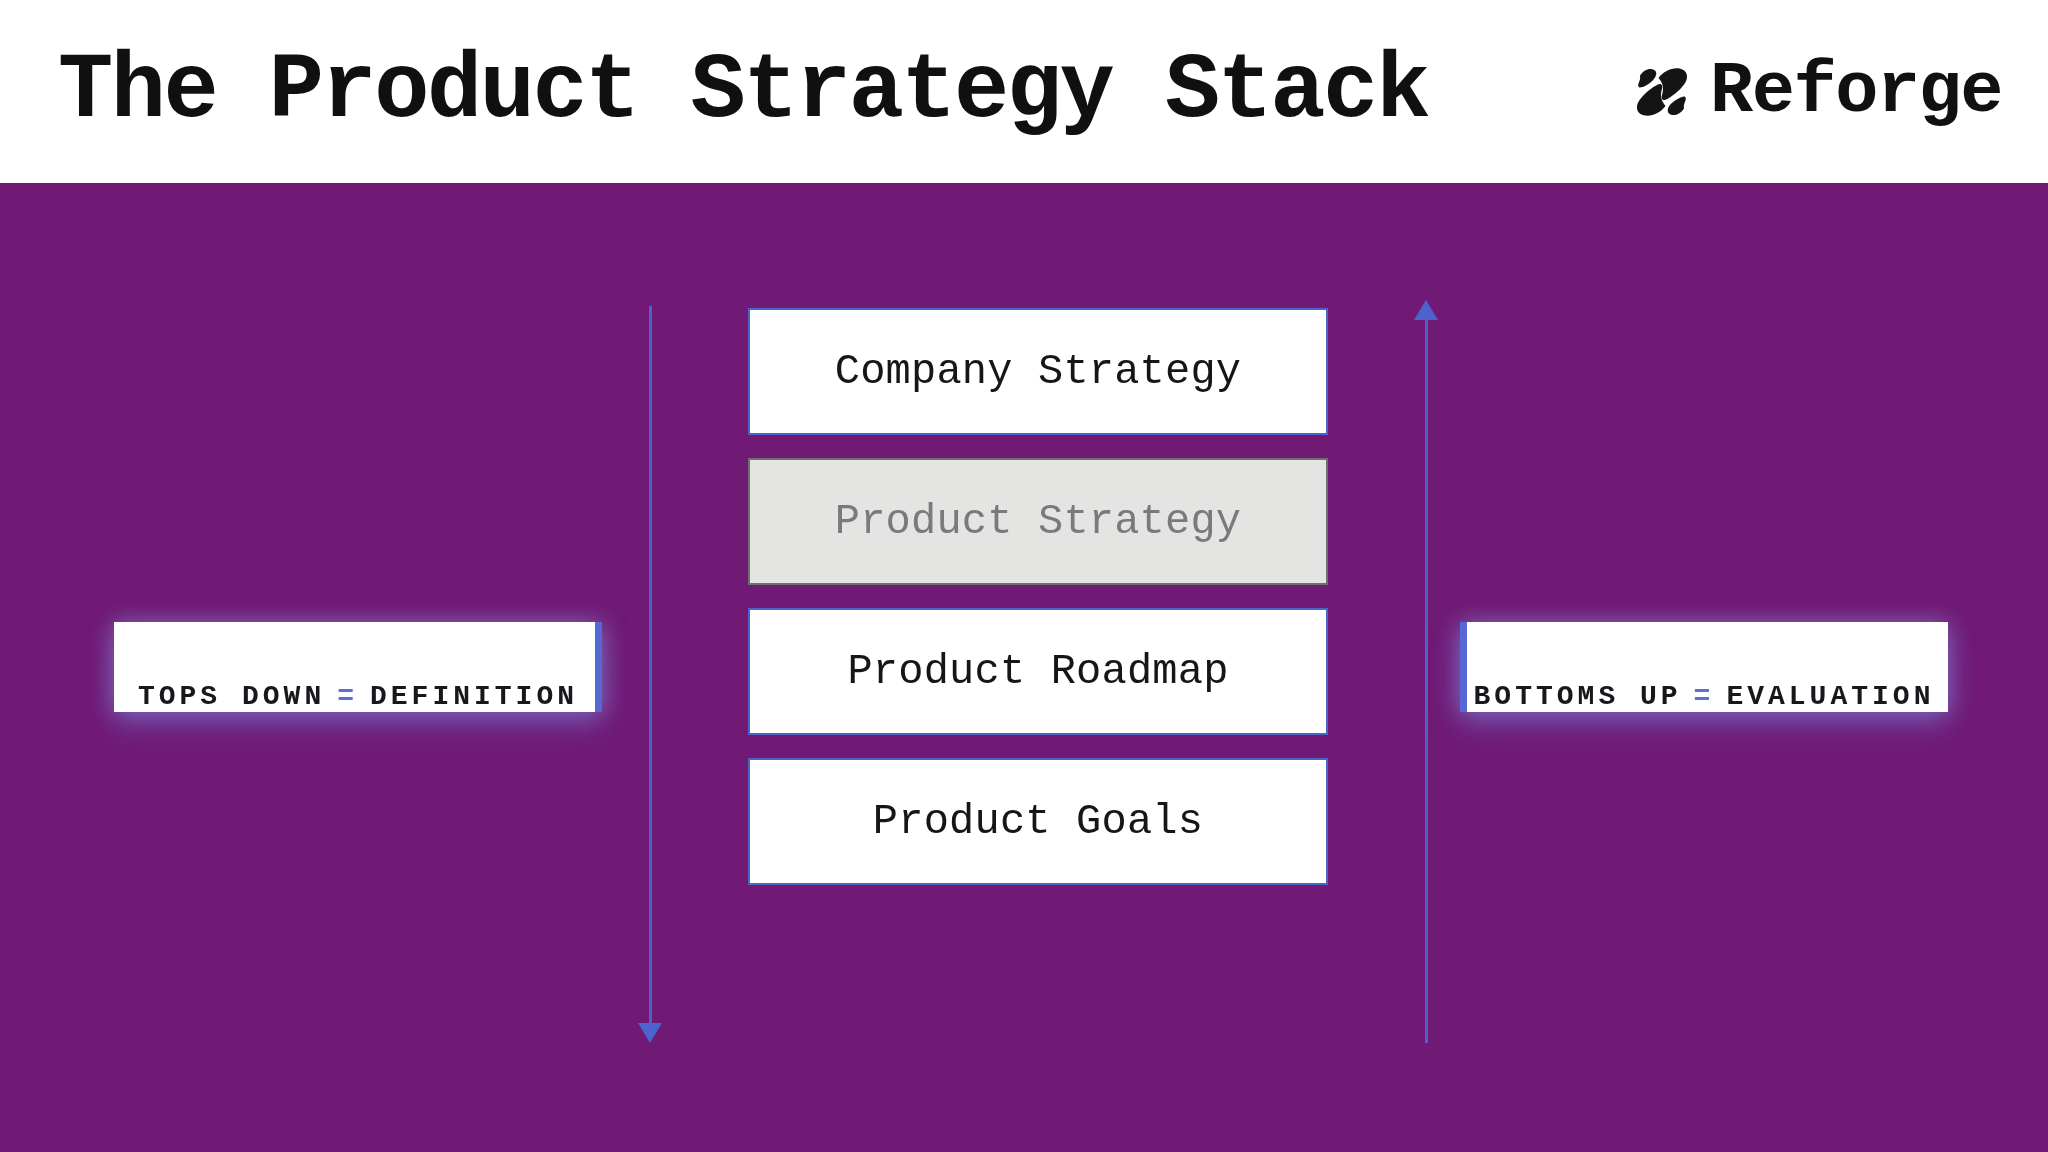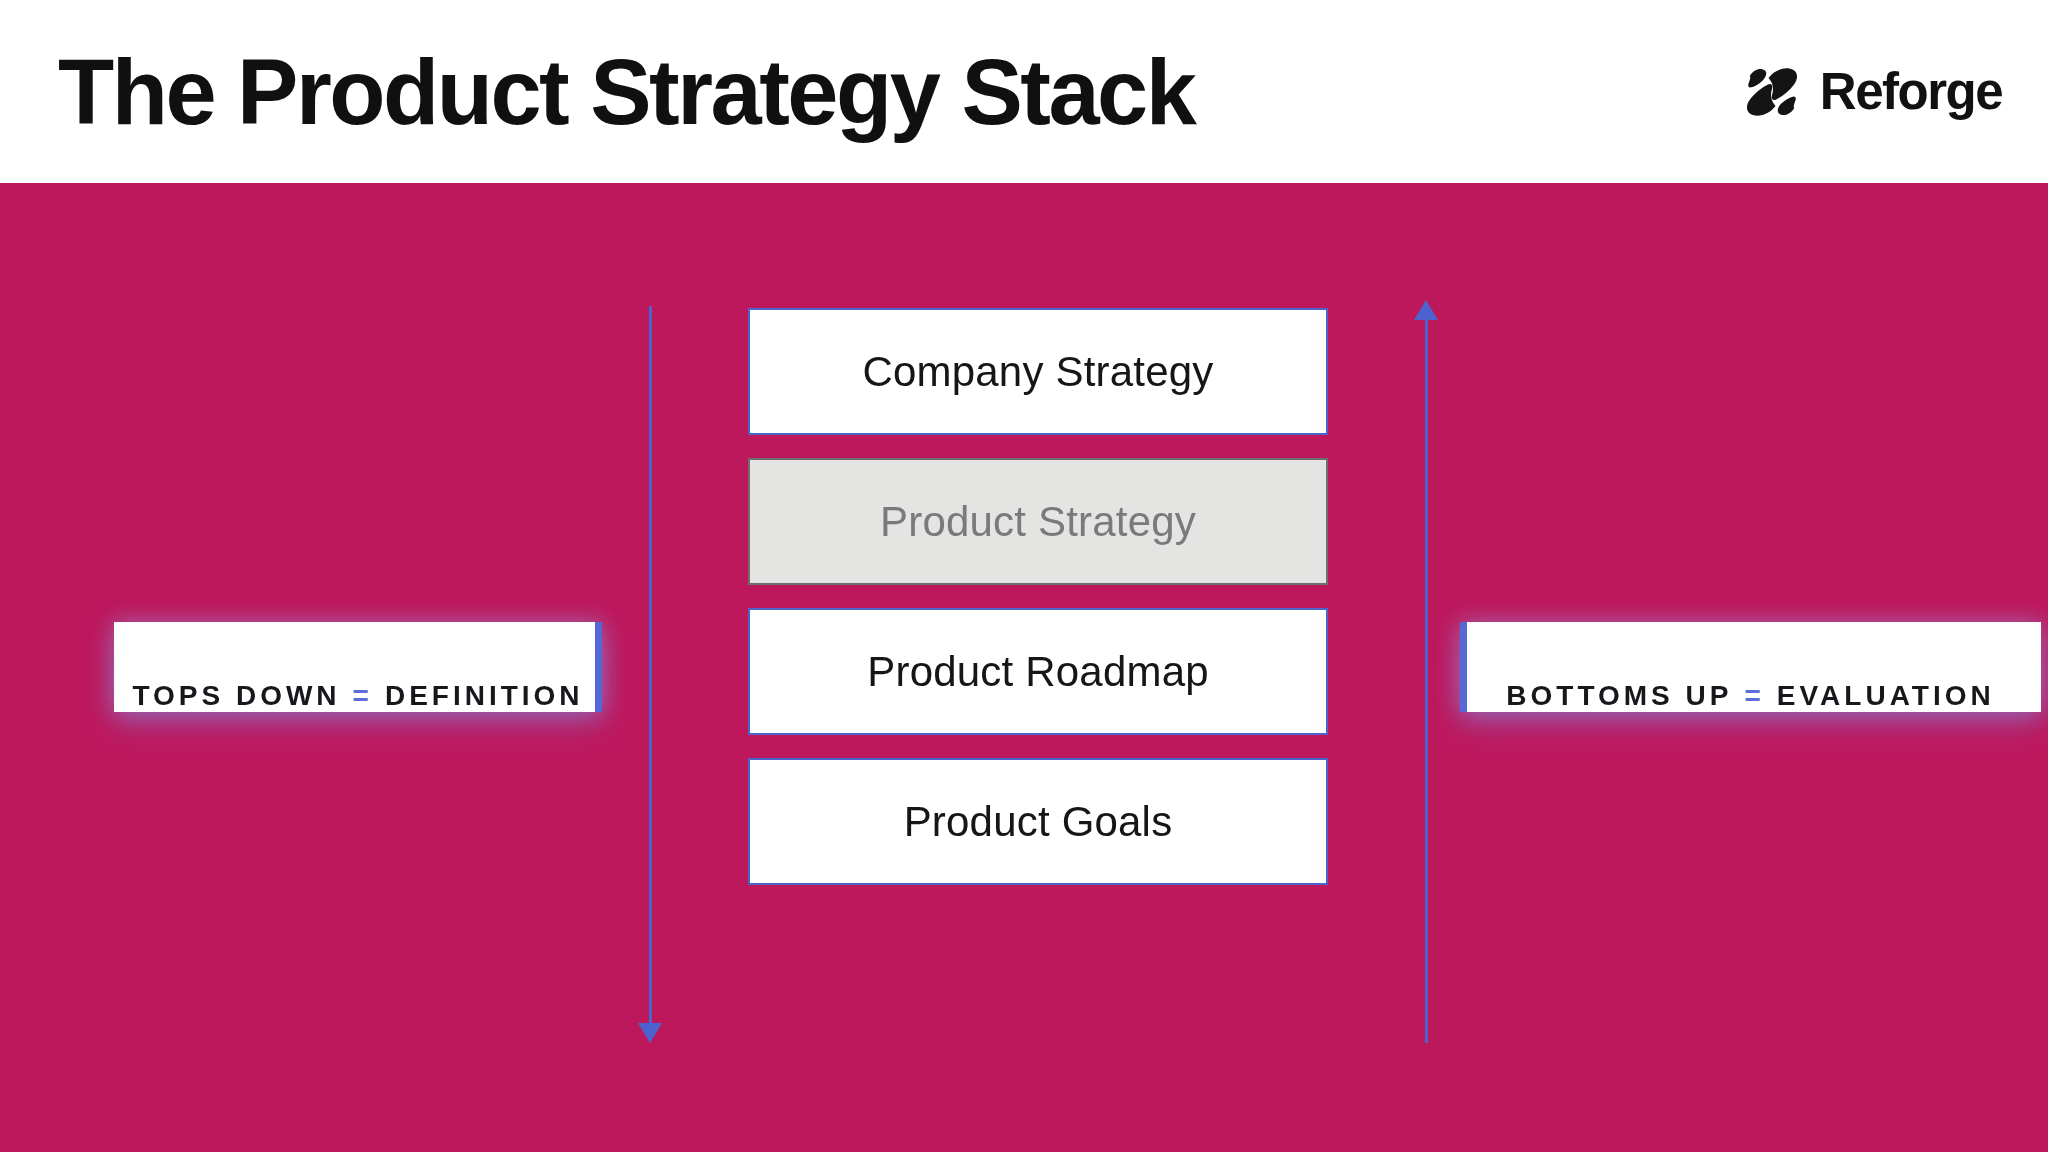--- a/index.html
+++ b/index.html
@@ -3,22 +3,22 @@
 <meta charset="utf-8">
 <style>
   html, body { margin: 0; padding: 0; background: #ffffff; }
   * { box-sizing: border-box; }
 
   .canvas {
     position: relative;
     width: 2048px;
     height: 1152px;
     overflow: hidden;
-    font-family: Liberation Sans, sans-serif;
-    background: #be185d;
+    font-family: Liberation Mono, monospace;
+    background: #701a75;
     padding-left: 22px;
   }
 
   
   .header {
     position: absolute;
     top: 0; left: 0; right: 0;
     height: 183px;
     background: #ffffff;
     display: flex;
@@ -34,21 +34,21 @@
     color: #101010;
     line-height: 1;
   }
   .brand {
     display: flex;
     align-items: center;
     gap: 16px;
   }
   .brand-mark { display: block; }
   .brand-name {
-    font-size: 51px;
+    font-size: 72px;
     font-weight: 600;
     letter-spacing: -1.5px;
     color: #111111;
     line-height: 1;
   }
 
   
   .stack {
     position: absolute;
     left: 748px;
@@ -122,21 +122,21 @@
   }
   .flow-label .eq { color: #5b6fd8; margin: 0 12px; }
   .flow-label .edge-bar {
     position: absolute;
     top: 0; bottom: 0;
     width: 7px;
     background: #5668d4;
   }
   .label-left  { left: 114px;  width: 488px; }
   .label-left  .edge-bar { right: 0; }
-  .label-right { left: 1460px; width: 581px; }
+  .label-right { left: 1460px; width: 488px; }
   .label-right .edge-bar { left: 0; }
 </style>
 </head>
 <body>
 
 <div class="canvas">
 
   <header class="header">
     <h1 class="page-title">The Product Strategy Stack</h1>
     <div class="brand">

